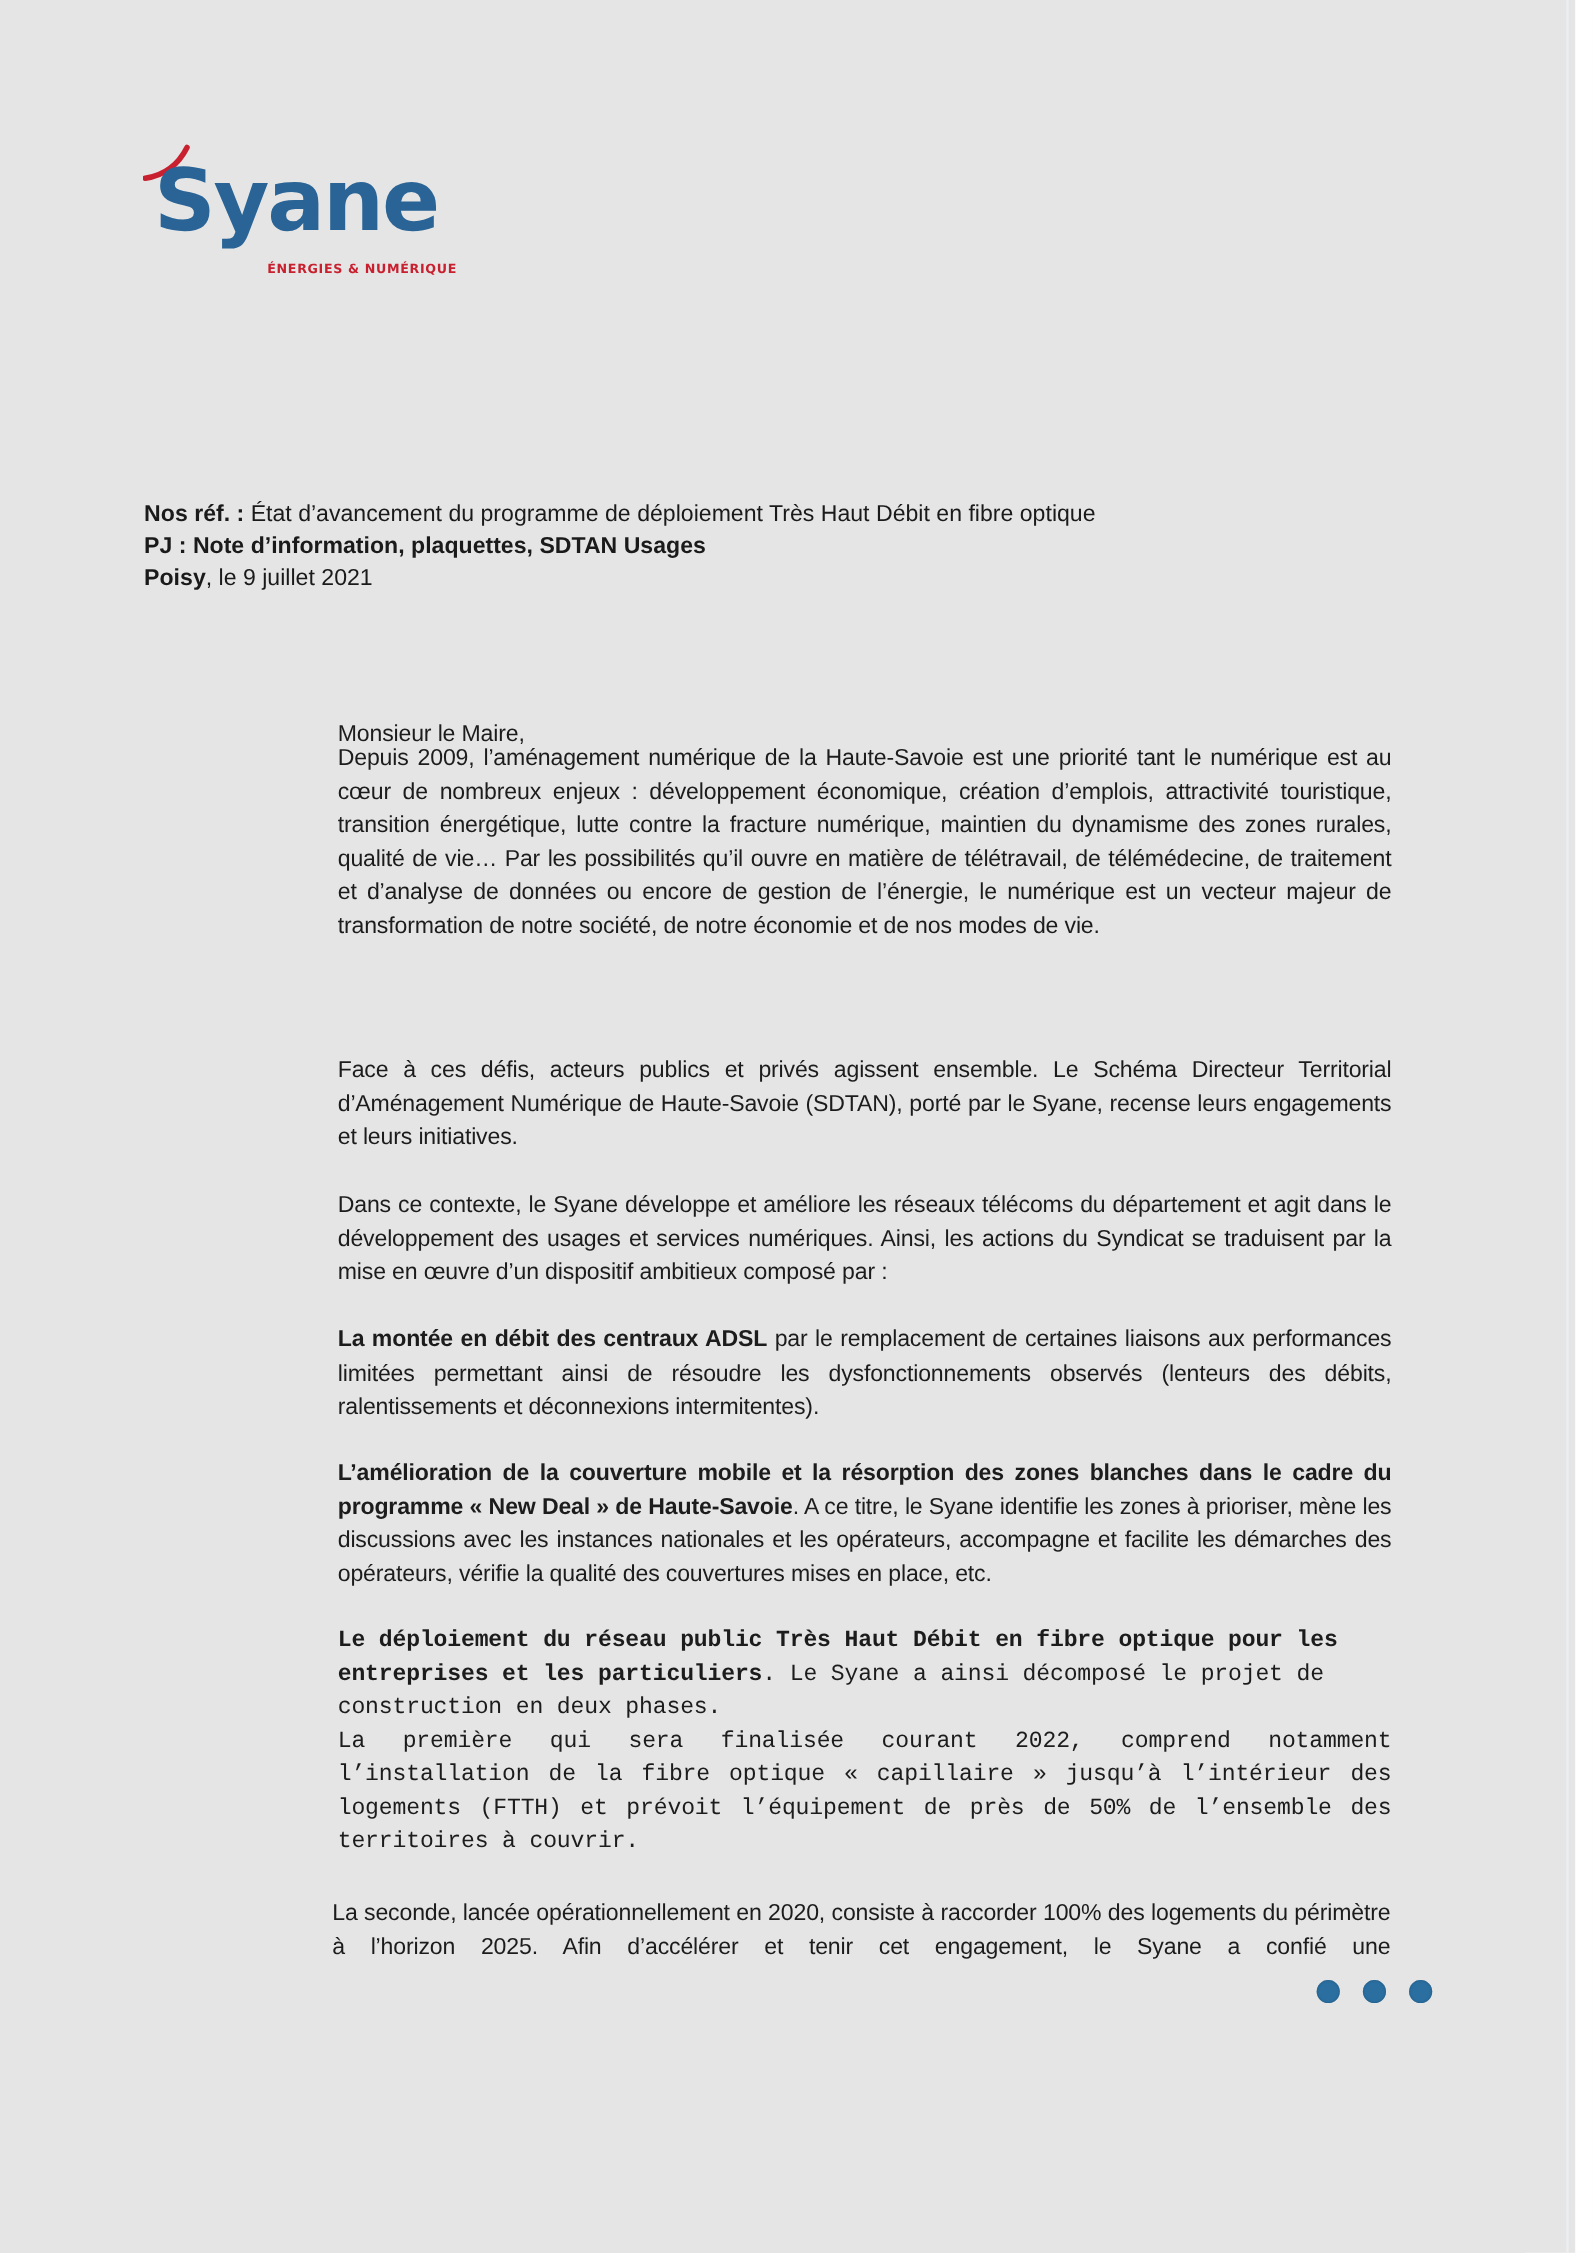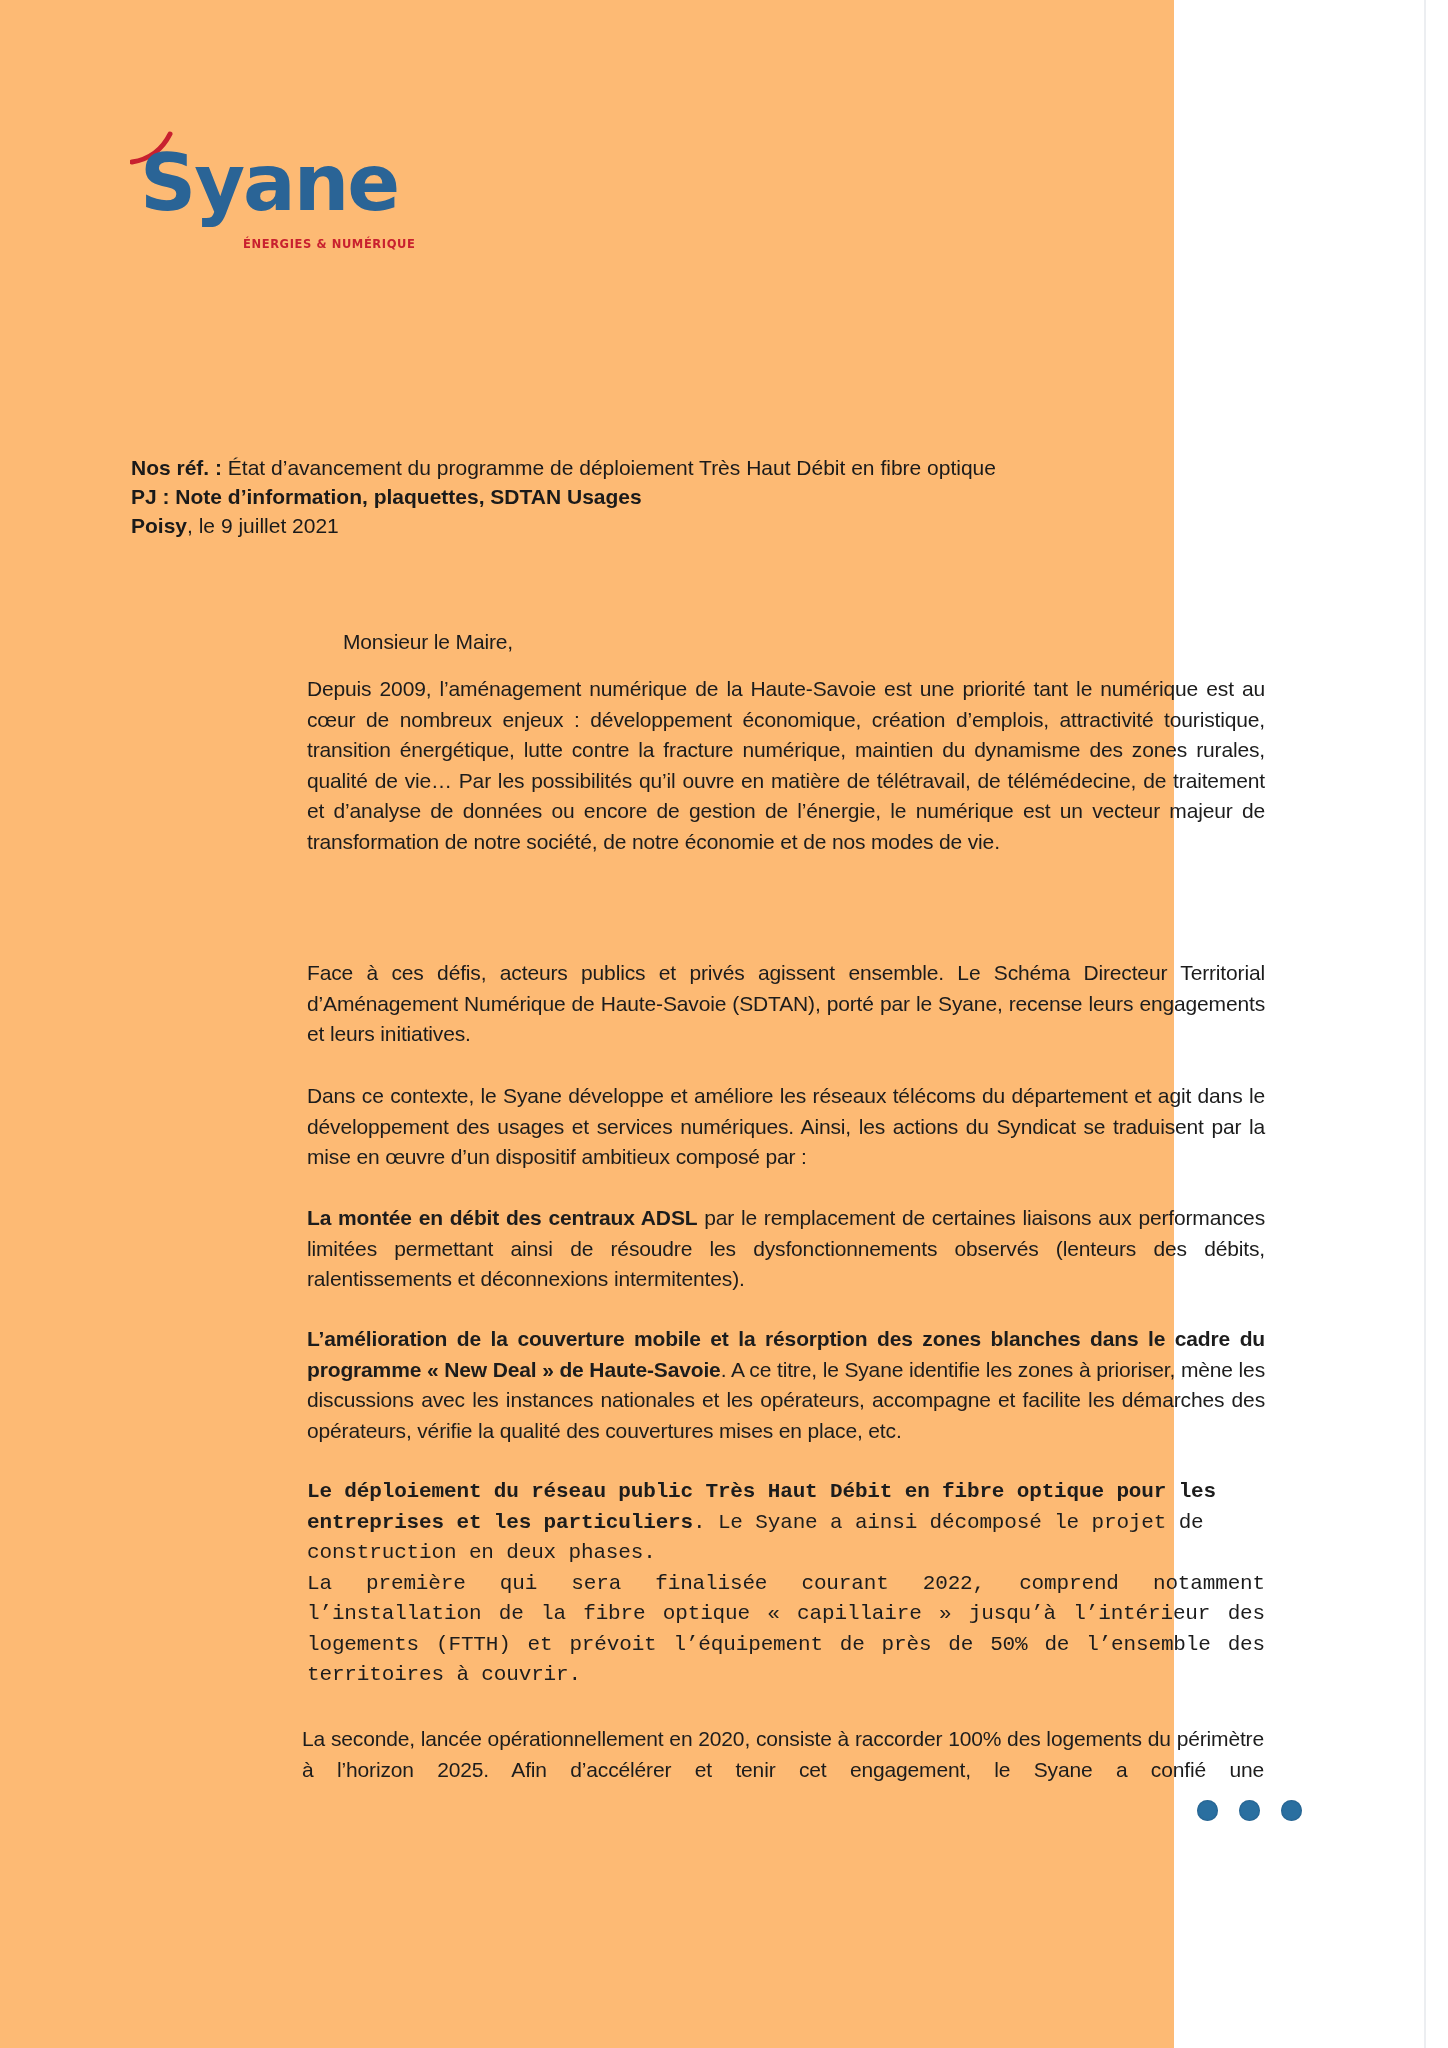--- a/index.html
+++ b/index.html
@@ -11,22 +11,22 @@
       width: 1448px;
       height: 2048px;
       position: relative;
       overflow: hidden;
       font-family: "Liberation Sans", sans-serif;
       color: #1a1a1a;
     }
     .page {
       position: absolute;
       left: 0; top: 0;
-      width: 1174px; height: 2048px;
-      background: #fdba74;
+      width: 1432px; height: 2048px;
+      background: #e5e5e5;
     }
     .scan-edge {
       position: absolute;
       left: 1424px; top: 0;
       width: 2px; height: 2048px;
       background: #eceef1;
     }
     
     .logo {
       position: absolute;
@@ -74,21 +74,21 @@
       position: absolute;
       left: 307px;
       width: 958px;
       font-size: 21px;
       line-height: 30.5px;
       text-align: justify;
       color: #1c1c1c;
       letter-spacing: -0.15px;
     }
     .body-text p { margin: 0; }
-    .salutation { top: 627px; margin-left: 36px; }
+    .salutation { top: 653px; }
     .p1 { top: 674px; }
     .p2 { top: 958px; }
     .p3 { top: 1081px; }
     .p4 { top: 1203px; }
     .p5 { top: 1324px; }
     .p6 { top: 1477px; font-family: Liberation Mono, monospace; }
     .p7 { top: 1724px; left: 302px; width: 962px; }
     .last-line { text-align-last: justify; }
     
     .dots {

